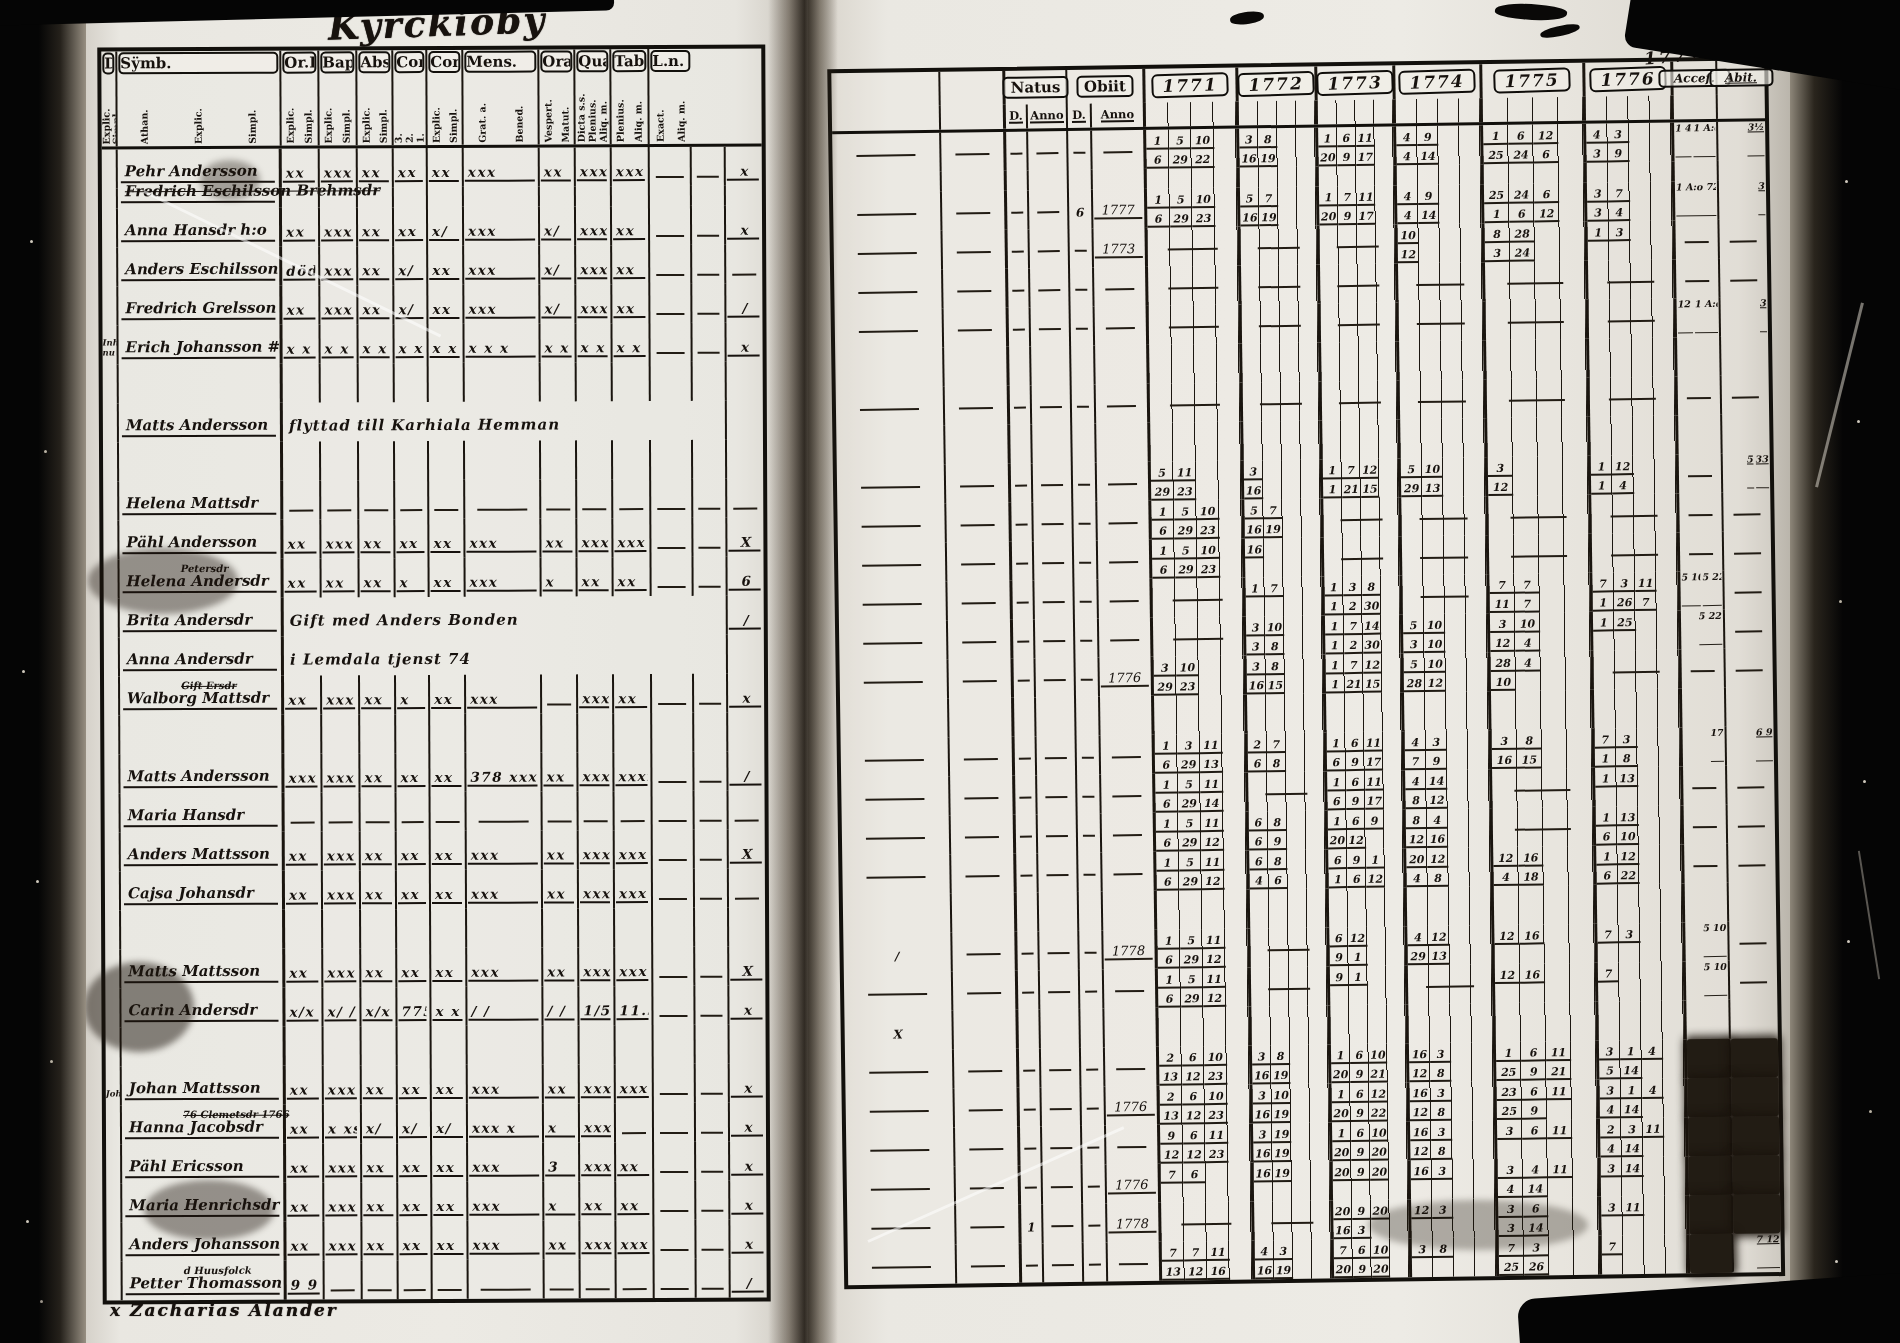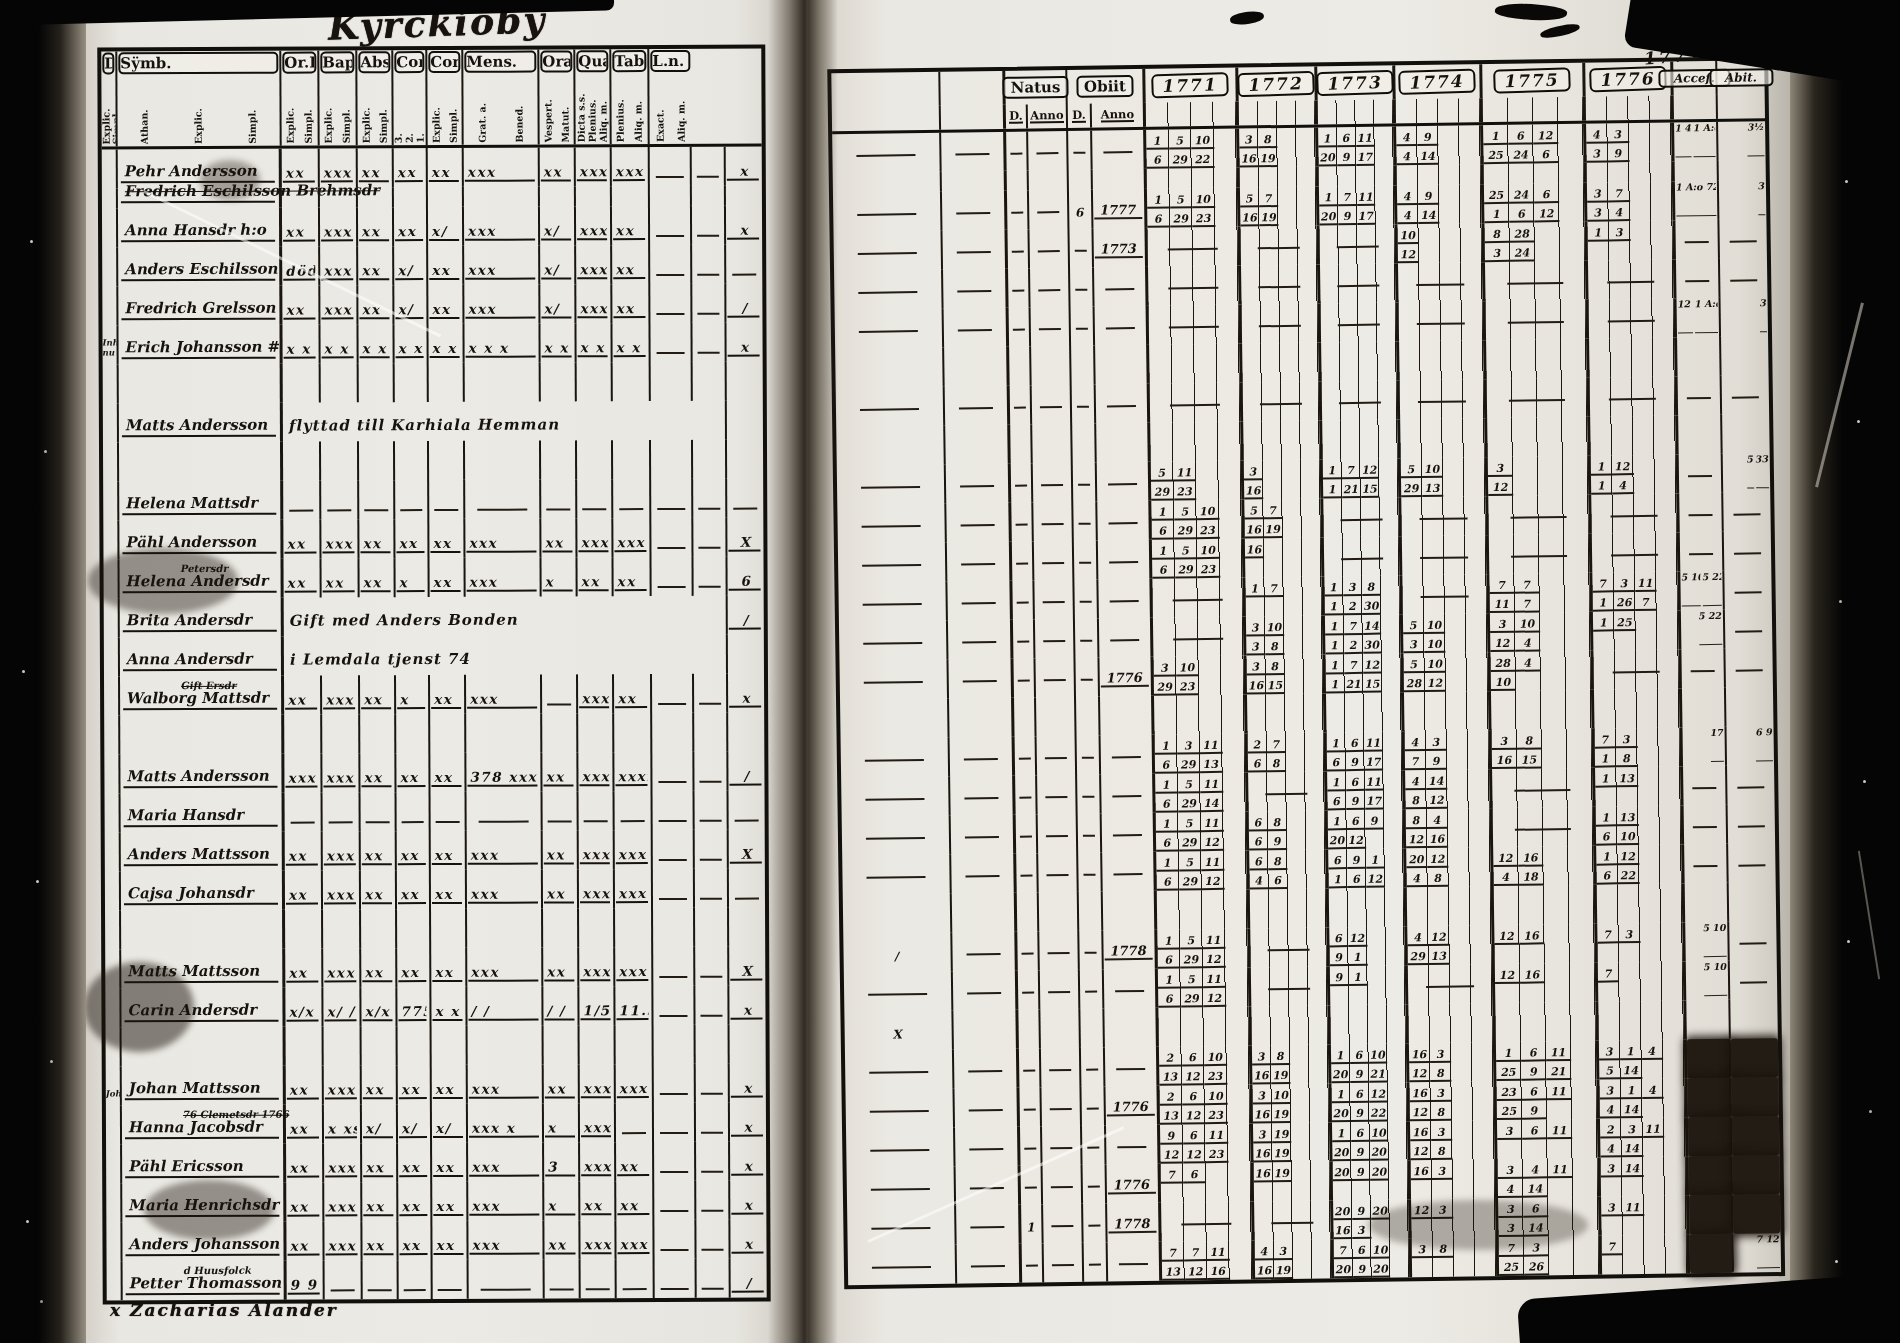--- a/index.html
+++ b/index.html
@@ -67,39 +67,39 @@
 
   
   .rtable{position:absolute;left:26px;top:64px;width:933px;border:4px solid #12100c;
     transform:rotate(-0.8deg);transform-origin:40% 40%;background:rgba(238,236,230,.3);z-index:2;}
   .rrow{display:grid;grid-template-columns:109px 65px 22px 40px 24px 54px 93px 79px 78px 87px 103px 88px 44px 47px;
     height:39px;position:relative;}
   .rrow.thin{height:20px;}
   .rhead1{height:34px;}
   .rhead2{height:24px;border-bottom:3px solid #12100c;}
   .rcell{position:relative;border-right:2px solid #1a150f;overflow:visible;}
-  .rrow > .rcell:last-child{border-right:none;}
+  .rrow > .rcell:last-child{border-right:none;text-decoration:underline;}
   .gb{border-right:3px solid #1a150f;}
   .hc{display:flex;align-items:center;justify-content:center;}
   .pbox{display:inline-block;border:2.5px solid #0f0d0a;border-radius:5px;padding:0 6px;
     font-weight:bold;font-size:15px;background:rgba(242,240,234,.6);white-space:nowrap;}
   .pbox.sm{font-size:12px;font-style:italic;padding:0 14px;}
   .ybox{display:inline-block;border:2.5px solid #0f0d0a;border-radius:6px;padding:0 9px;
     font-weight:bold;font-style:italic;font-size:17px;letter-spacing:2px;
     background:rgba(242,240,234,.55);transform:rotate(-1deg);white-space:nowrap;}
   .sub2{display:flex;align-items:center;justify-content:center;font-weight:bold;font-size:11.5px;}
   .sub2 span{border-bottom:2px solid #17120e;line-height:1.1;}
   .ycell{background-image:repeating-linear-gradient(to right,transparent 0,transparent calc(25% - 1px),#1c1711 calc(25% - 1px),#1c1711 25%);}
   .yline{display:flex;height:50%;align-items:flex-end;}
   .ynum{flex:0 0 25%;text-align:center;font-weight:bold;font-style:italic;font-size:11px;
     line-height:1.05;border-bottom:2px solid #1f1a13;box-sizing:border-box;}
   .rdash::after{content:"";position:absolute;left:22%;right:22%;bottom:42%;border-bottom:2.5px solid #221c14;}
   .dtxt{position:absolute;left:1px;right:1px;bottom:10px;text-align:center;font-weight:bold;
     font-style:italic;font-size:12px;line-height:1;}
-  .oa-year{position:absolute;left:1px;right:2px;bottom:9px;text-align:center;font-weight:bold;
+  .oa-year{position:absolute;left:1px;right:2px;bottom:9px;text-align:center;font-weight:normal;
     font-style:italic;font-size:13px;border-bottom:2px solid #221c14;line-height:1.1;}
   .scell{display:flex;flex-direction:row;justify-content:flex-end;padding-bottom:4px;}
   .sline{font-size:9.5px;font-weight:bold;font-style:italic;line-height:1.2;margin:0 1px;
     border-bottom:1.5px solid #241f18;white-space:nowrap;overflow:hidden;}
   .darkcell{background:#221c14;box-shadow:0 0 8px 3px rgba(25,19,12,.9);border-radius:3px;}
   .extra-years{position:absolute;left:836px;top:44px;font-size:17px;letter-spacing:3px;
     transform:rotate(-4deg);z-index:3;white-space:nowrap;}
 </style>
 </head>
 <body>

